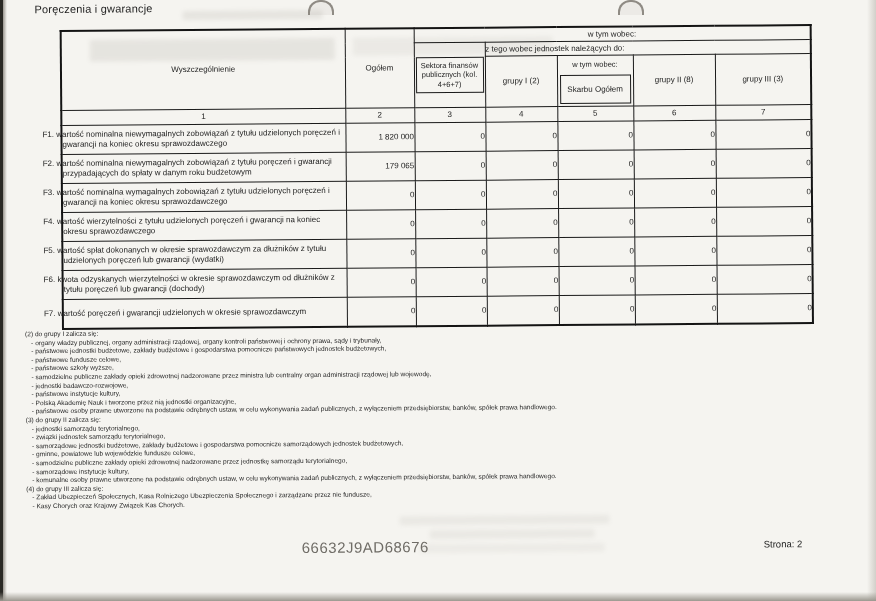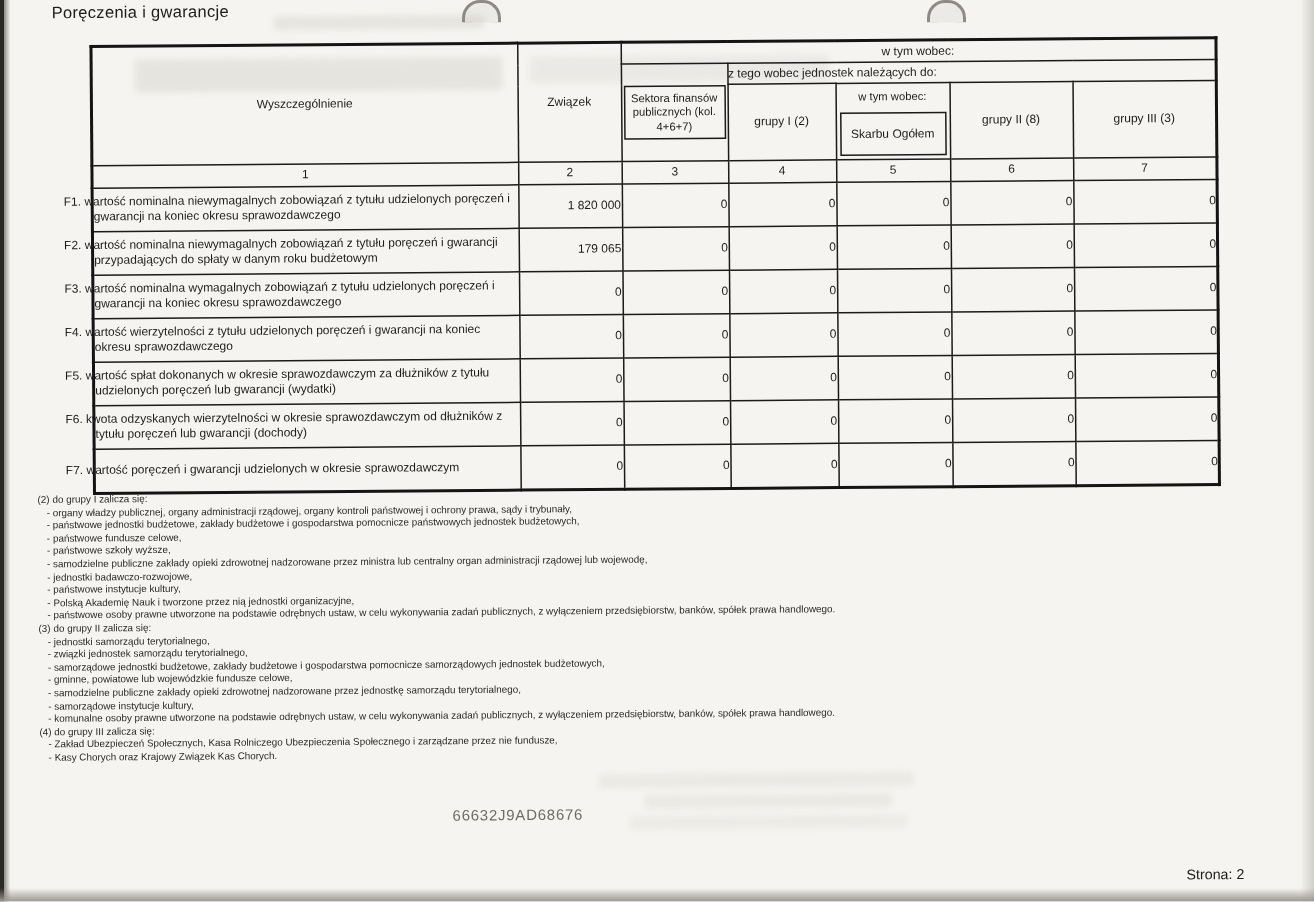--- a/index.html
+++ b/index.html
@@ -52,22 +52,22 @@
   td.row-label{
     font-size:7.6px;font-weight:bold;line-height:1.3;
     padding:2px 4px 2px 24px;text-indent:-20px;vertical-align:middle;text-align:left;
   }
   td.row-value{text-align:right;padding-right:9px;font-size:8.5px;}
 
   .footnotes{position:absolute;left:25px;top:330px;width:830px;}
   .fn-line{font-size:6.6px;line-height:8.6px;color:#2a2a2a;white-space:nowrap;}
   .fn-line.dash{padding-left:6px;}
 
-  .footer-code{position:absolute;left:300px;top:541px;font-size:10px;color:#6f6c66;letter-spacing:.5px;}
-  .page-number{position:absolute;left:789px;top:544px;font-size:9.5px;color:#1c1c1c;margin-top:40px;}
+  .footer-code{position:absolute;left:300px;top:541px;font-size:15px;color:#6f6c66;letter-spacing:.5px;}
+  .page-number{position:absolute;left:762px;top:544px;font-size:9.5px;color:#1c1c1c;}
 </style>
 </head>
 <body>
 
 <div class="edge-left"></div>
 <div class="edge-left-soft"></div>
 <div class="edge-right"></div>
 <div class="edge-bottom"></div>
 <div class="hole" style="left:308px;"></div>
 <div class="hole" style="left:618px;"></div>
@@ -89,21 +89,21 @@
         <col style="width:69px">
         <col style="width:71px">
       <col style="width:72px">
         <col style="width:76px">
         <col style="width:82px">
         <col style="width:96px">
     </colgroup>
     <thead>
       <tr class="h-a">
         <th class="c-spec" rowspan="3">Wyszczególnienie</th>
-        <th class="c-total" rowspan="3">Związek</th>
+        <th class="c-total" rowspan="3">Ogółem</th>
         <th class="h-wtym" colspan="5">w tym wobec:</th>
       </tr>
       <tr class="h-b">
         <th class="c-sector" rowspan="2">
           <div class="sector-box">Sektora finansów publicznych (kol. 4+6+7)</div>
         </th>
         <th class="h-ztego" colspan="4">z tego wobec jednostek należących do:</th>
       </tr>
       <tr class="h-c">
         <th class="c-group">grupy I (2)</th>

